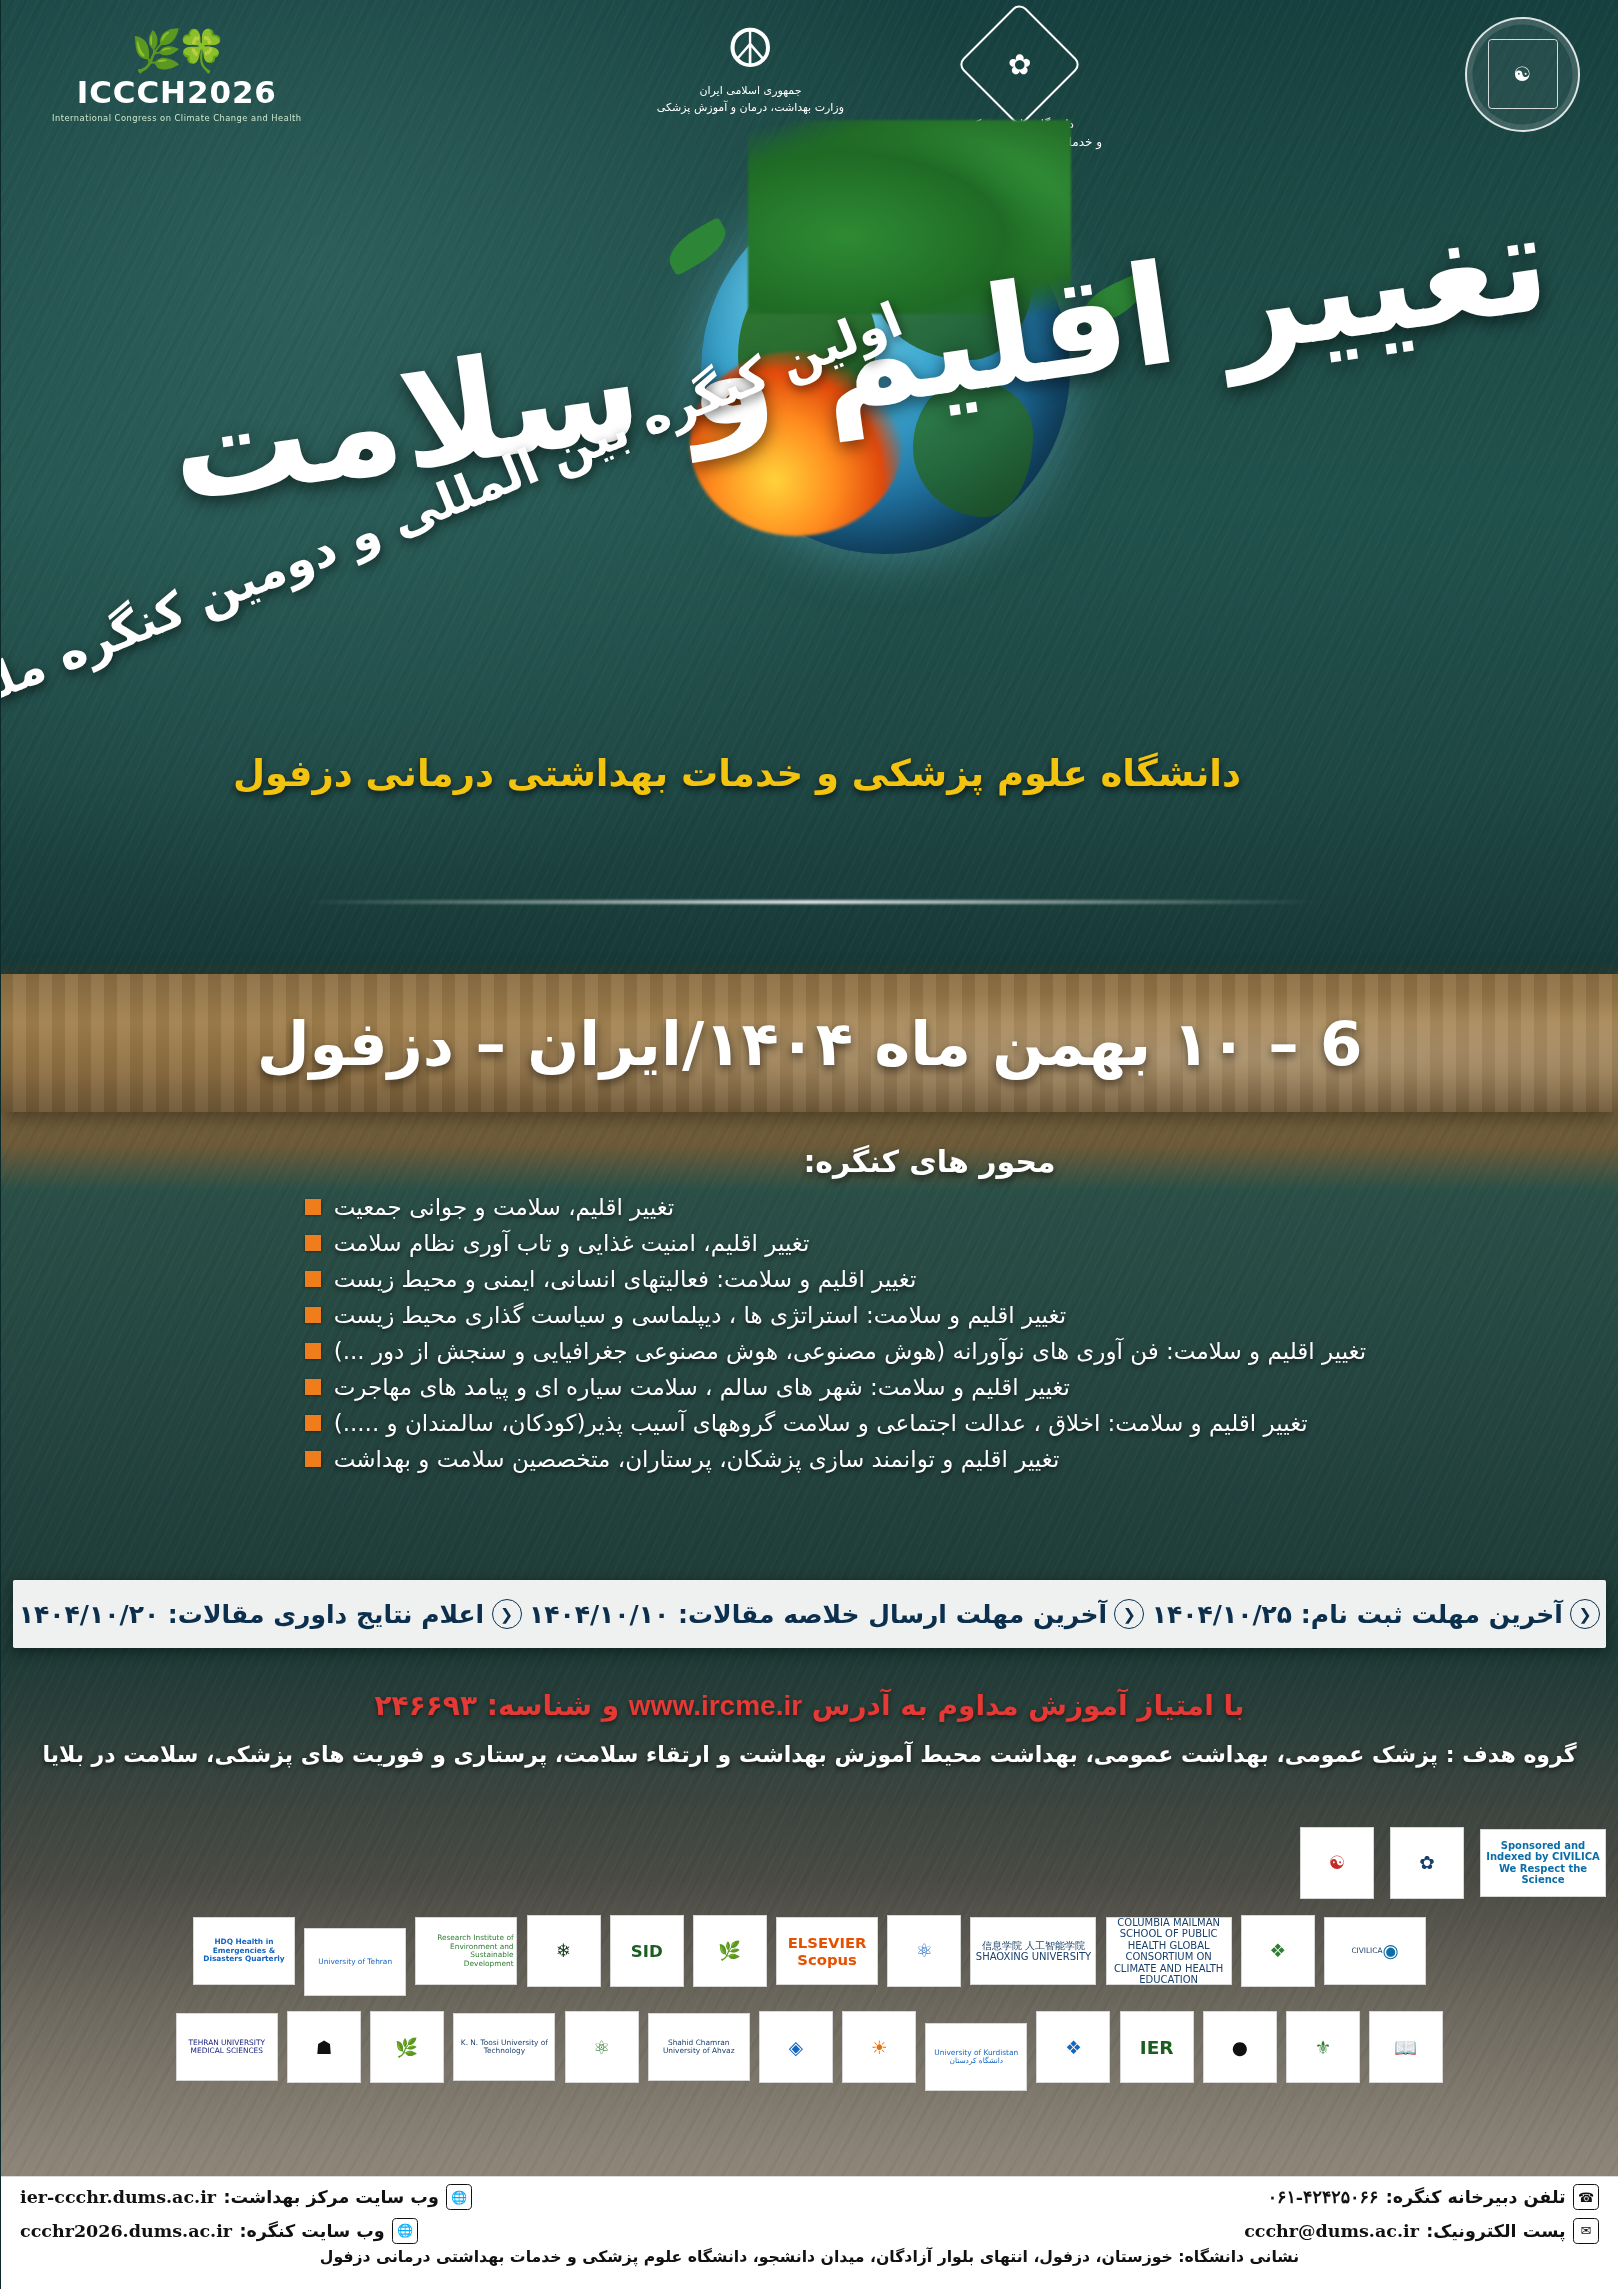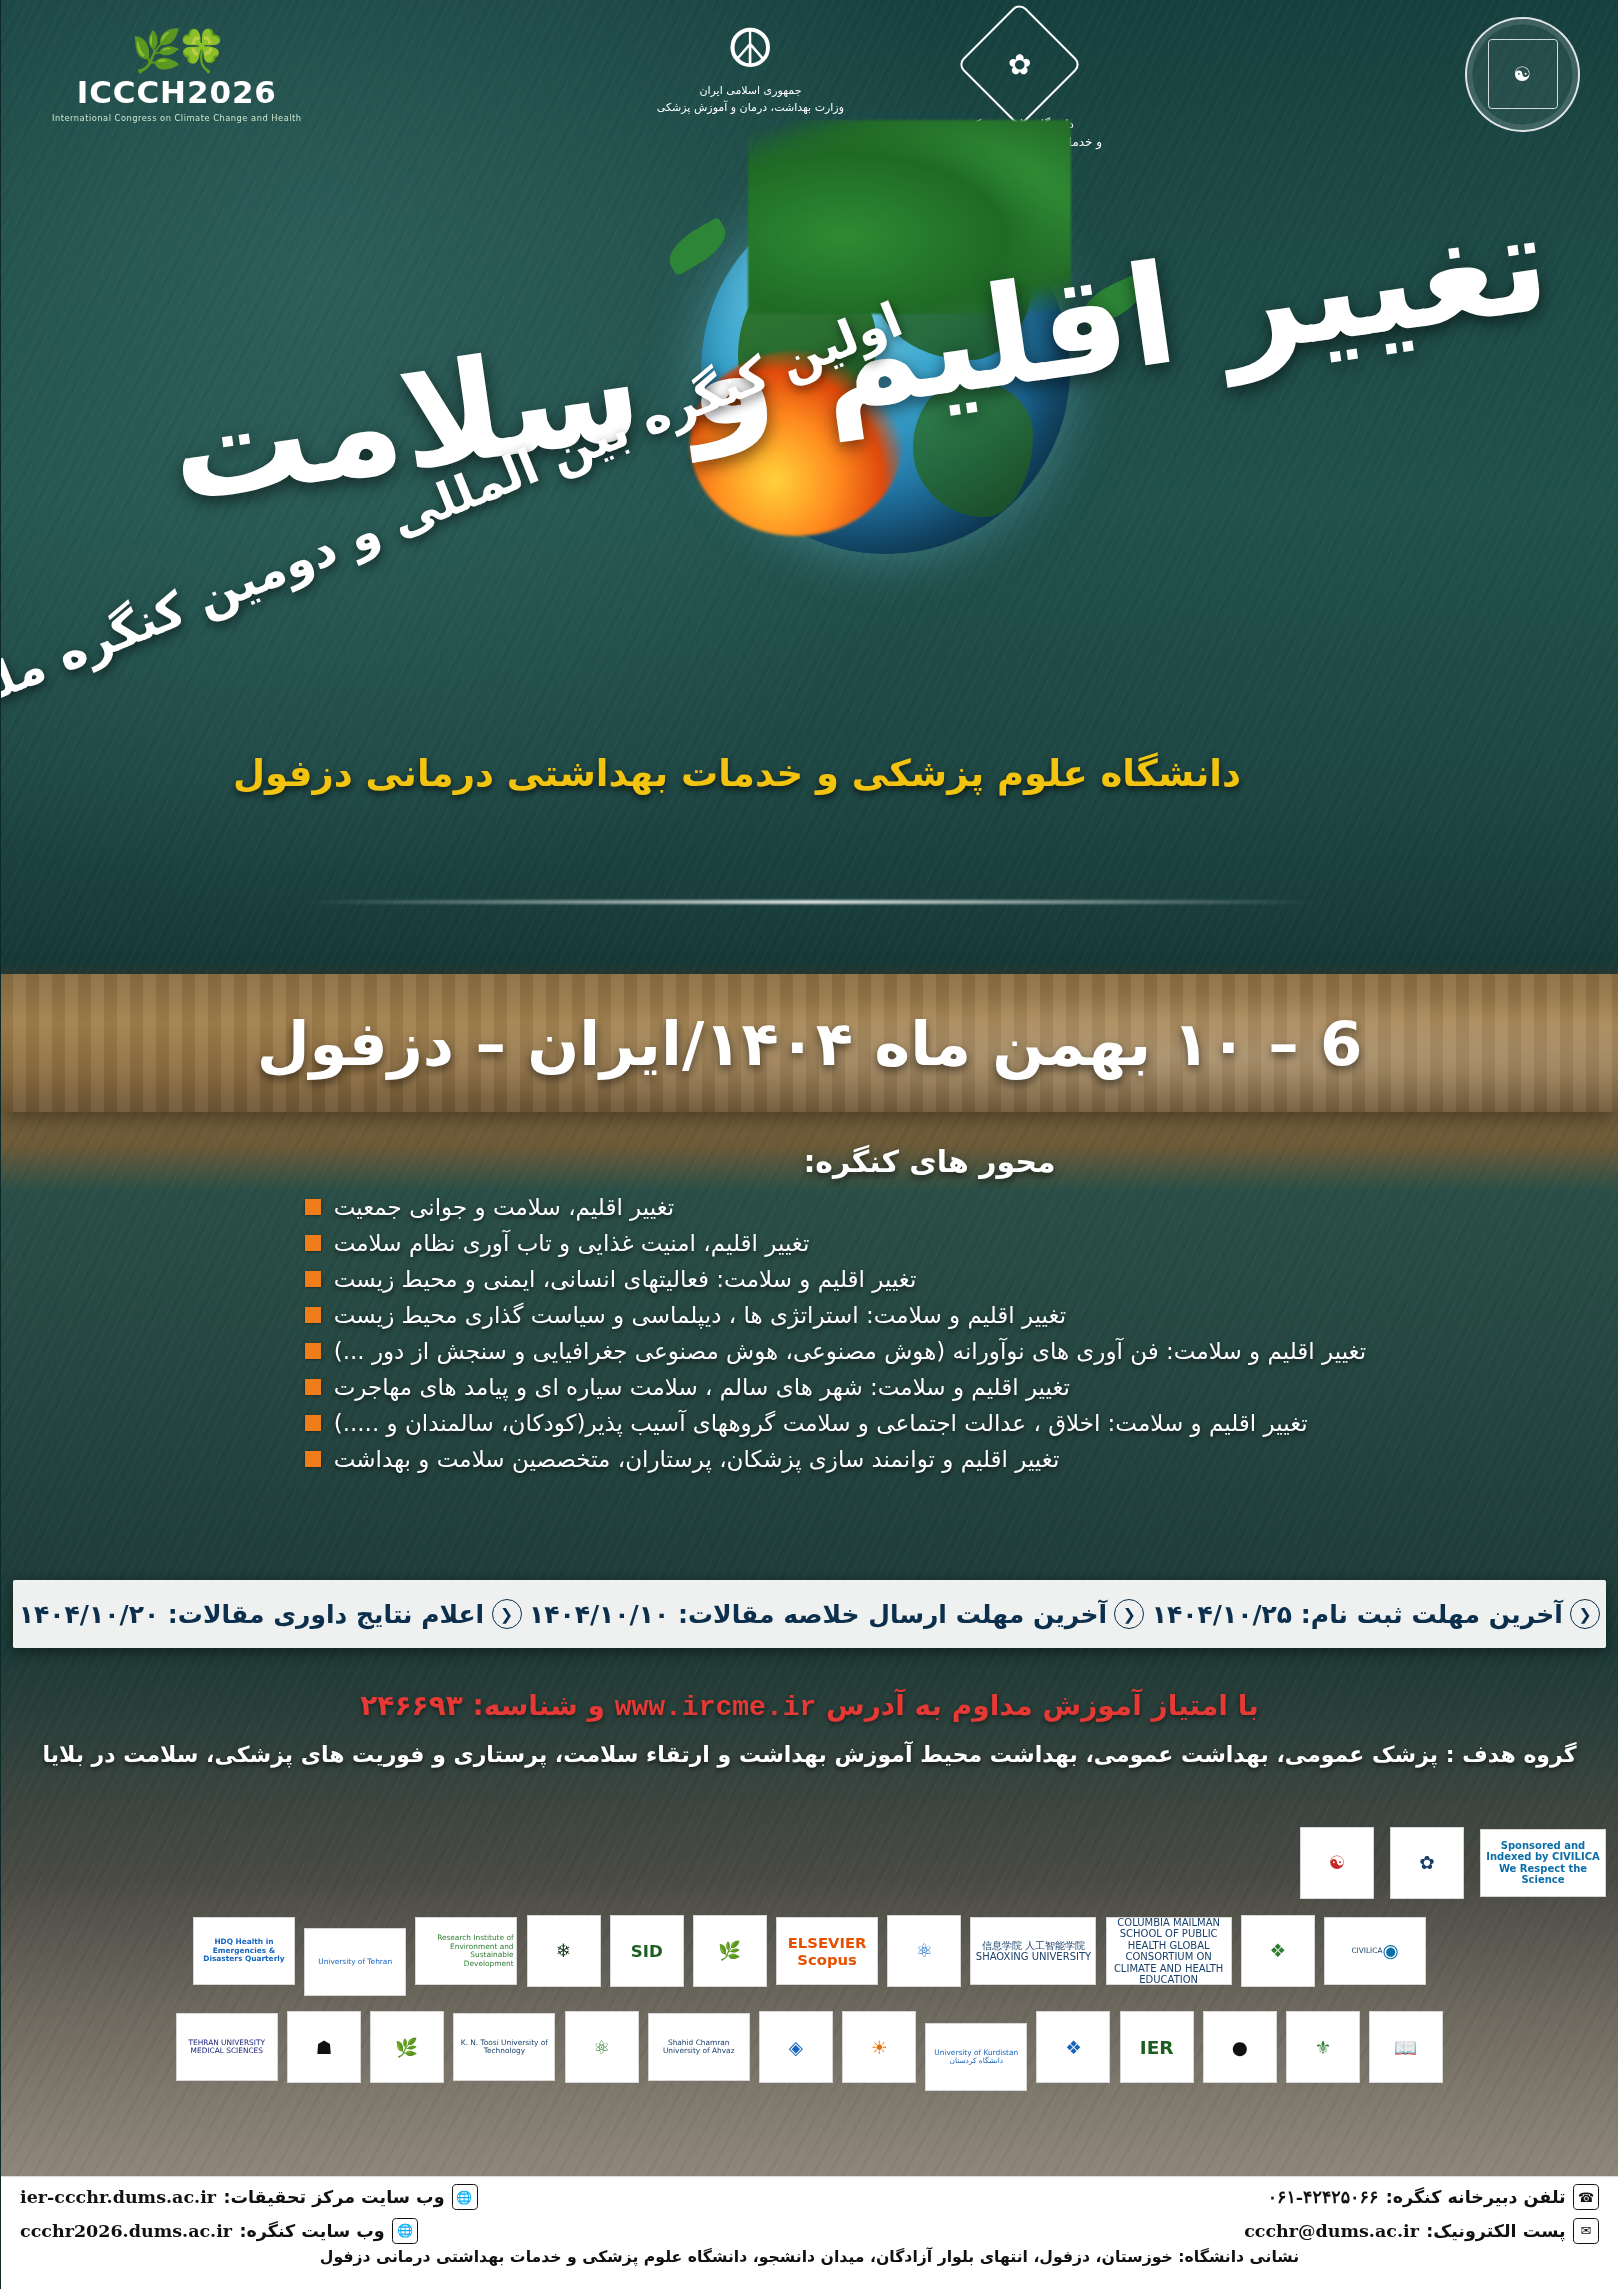--- a/index.html
+++ b/index.html
@@ -164,21 +164,21 @@
     display:flex;align-items:center;justify-content:center;font-size:15.7px;
     flex:0 0 auto;
   }
 
   
   .ircme {
     position:absolute; top:1689px; left:0; right:0; text-align:center;
     color:#e53935; font-size:28px; font-weight:bold; direction:rtl;
     text-shadow:0 1.8px 5.5px rgba(0,0,0,0.5);
   }
-  .ircme .url { font-family:Liberation Mono, monospace; }
+  .ircme .url { font-family:Liberation Sans, sans-serif; }
   .target-group {
     position:absolute; top:1742px; left:0; right:0; text-align:center;
     color:#ffffff; font-size:22px; font-weight:bold; direction:rtl;
     text-shadow:0 1.8px 5.5px rgba(0,0,0,0.7);
   }
 
   
   .sponsors { position:absolute; top:1823px; left:0; right:0; }
   .sp-row { display:flex; align-items:center; gap:9.2px; padding:3.7px 13px; }
   .sp-row.r1 { justify-content:flex-start;gap:16px; }
@@ -415,21 +415,21 @@
 
   <div class="footer">
     <div class="footer-top">
       <div class="fitem">
         <span class="ic">☎</span>
         <span>تلفن دبیرخانه کنگره:</span>
         <span class="fval">۰۶۱-۴۲۴۲۵۰۶۶</span>
       </div>
       <div class="fitem">
         <span class="ic">🌐</span>
-        <span>وب سایت مرکز تحقیقات:</span>
+        <span>وب سایت مرکز بهداشت:</span>
         <span class="fval">ier-ccchr.dums.ac.ir</span>
       </div>
     </div>
     <div class="footer-top">
       <div class="fitem">
         <span class="ic">✉</span>
         <span>پست الکترونیک:</span>
         <span class="fval">ccchr@dums.ac.ir</span>
       </div>
       <div class="fitem">

